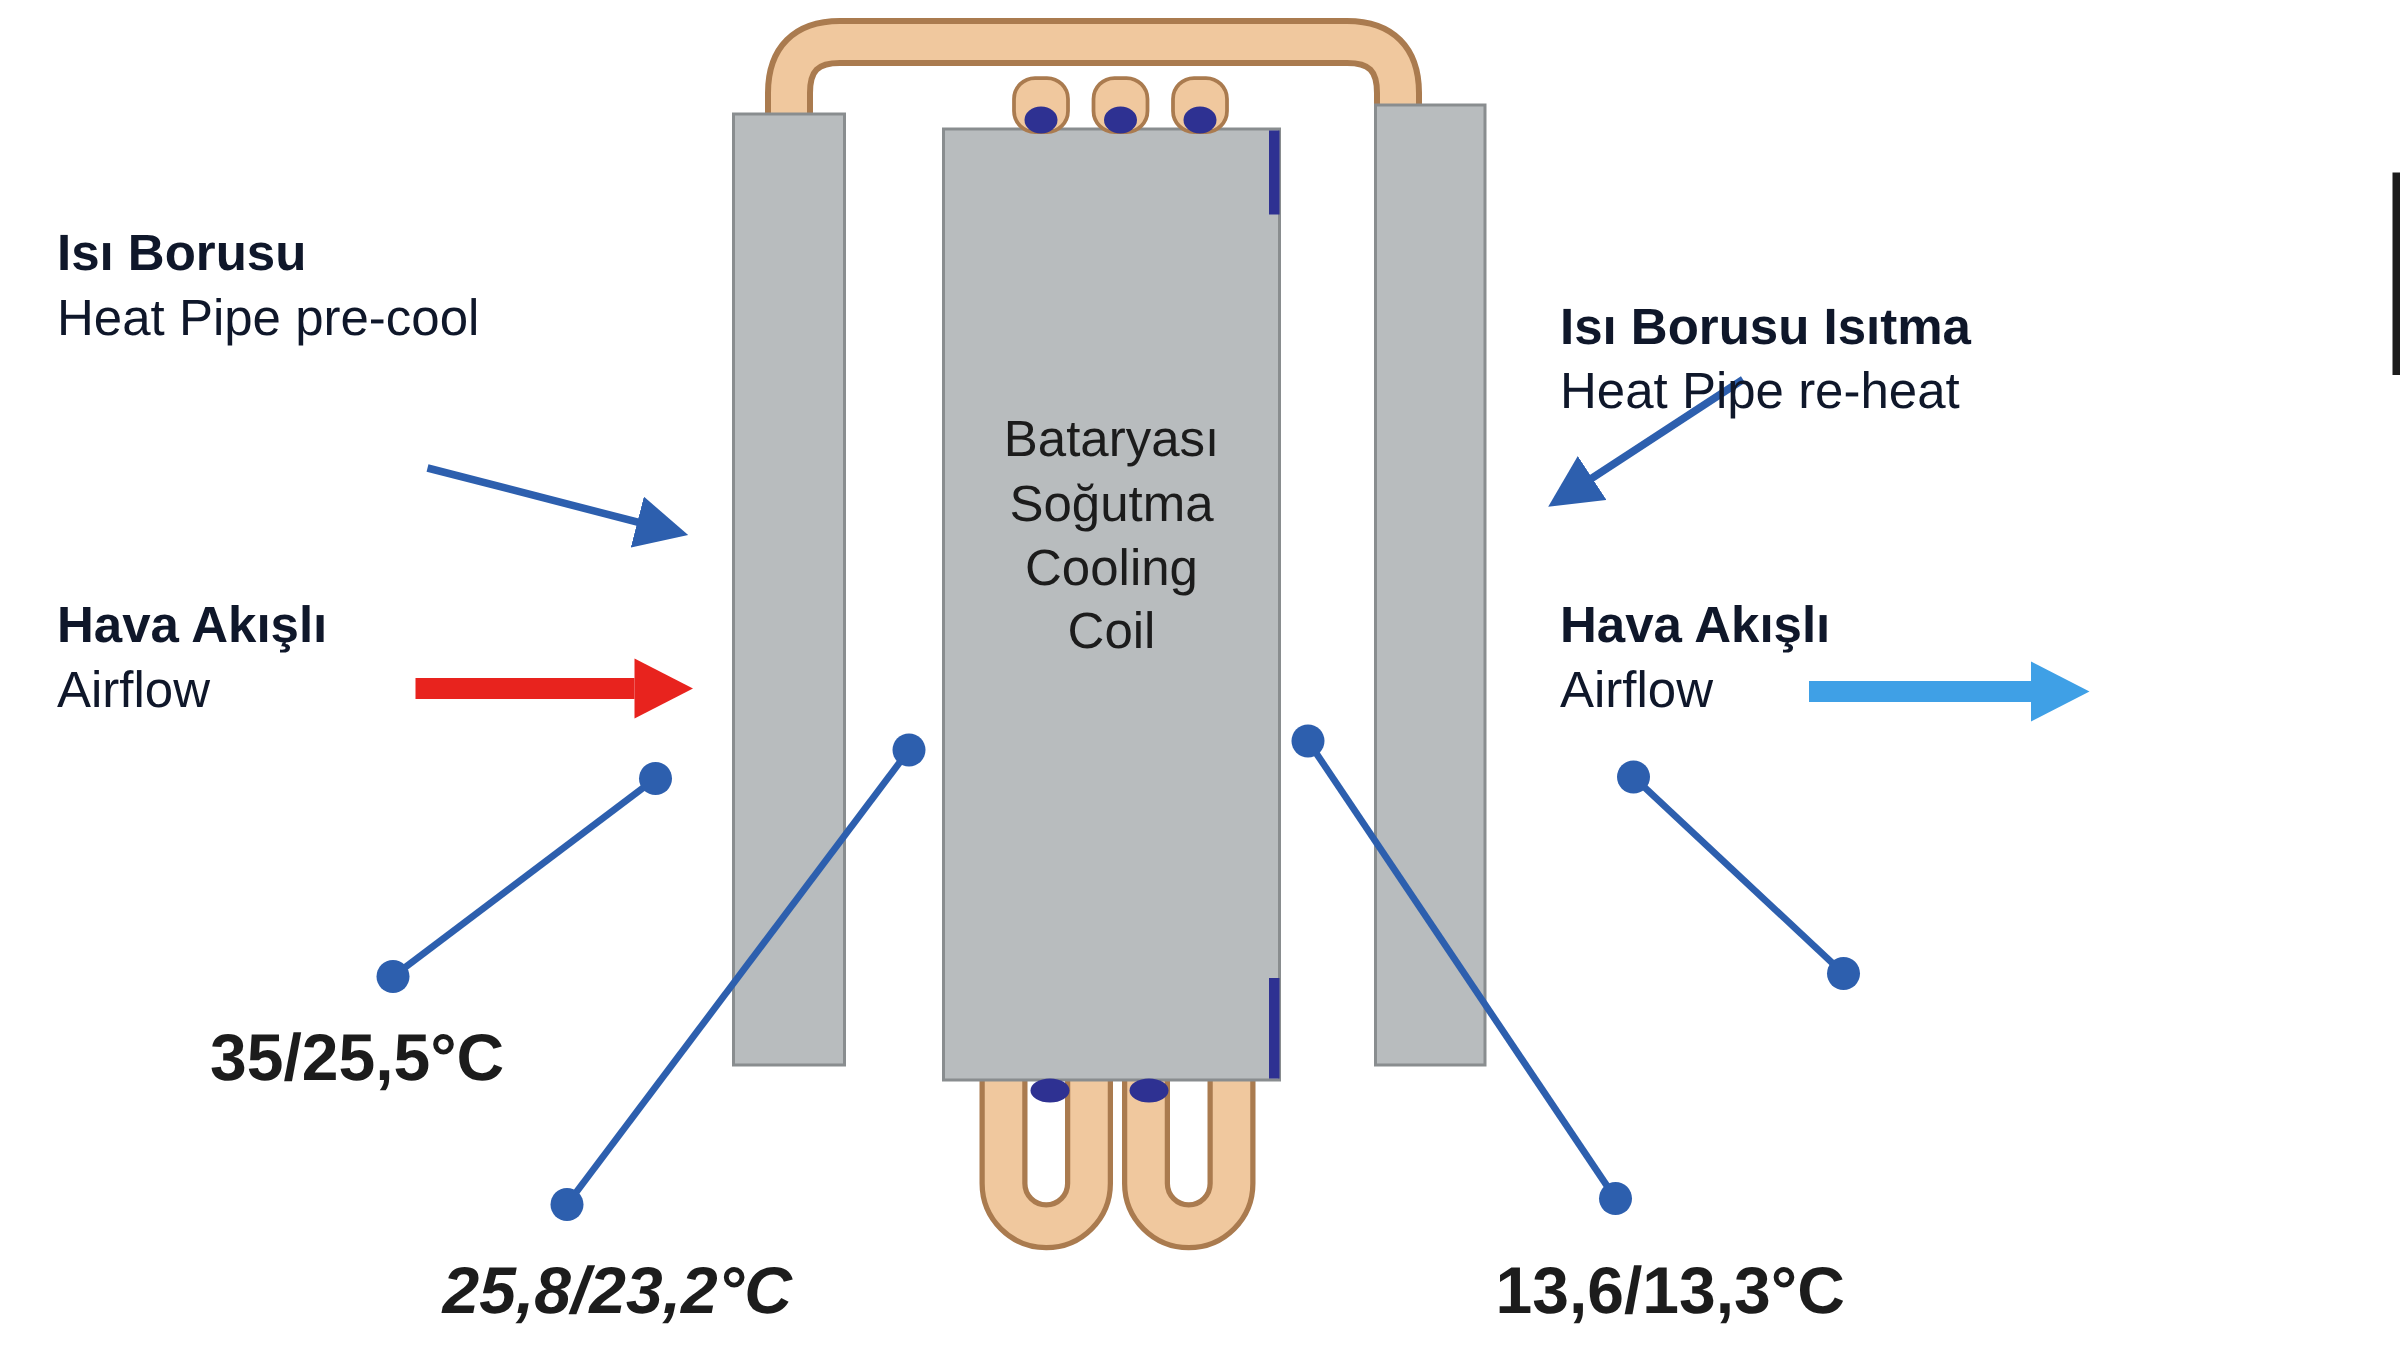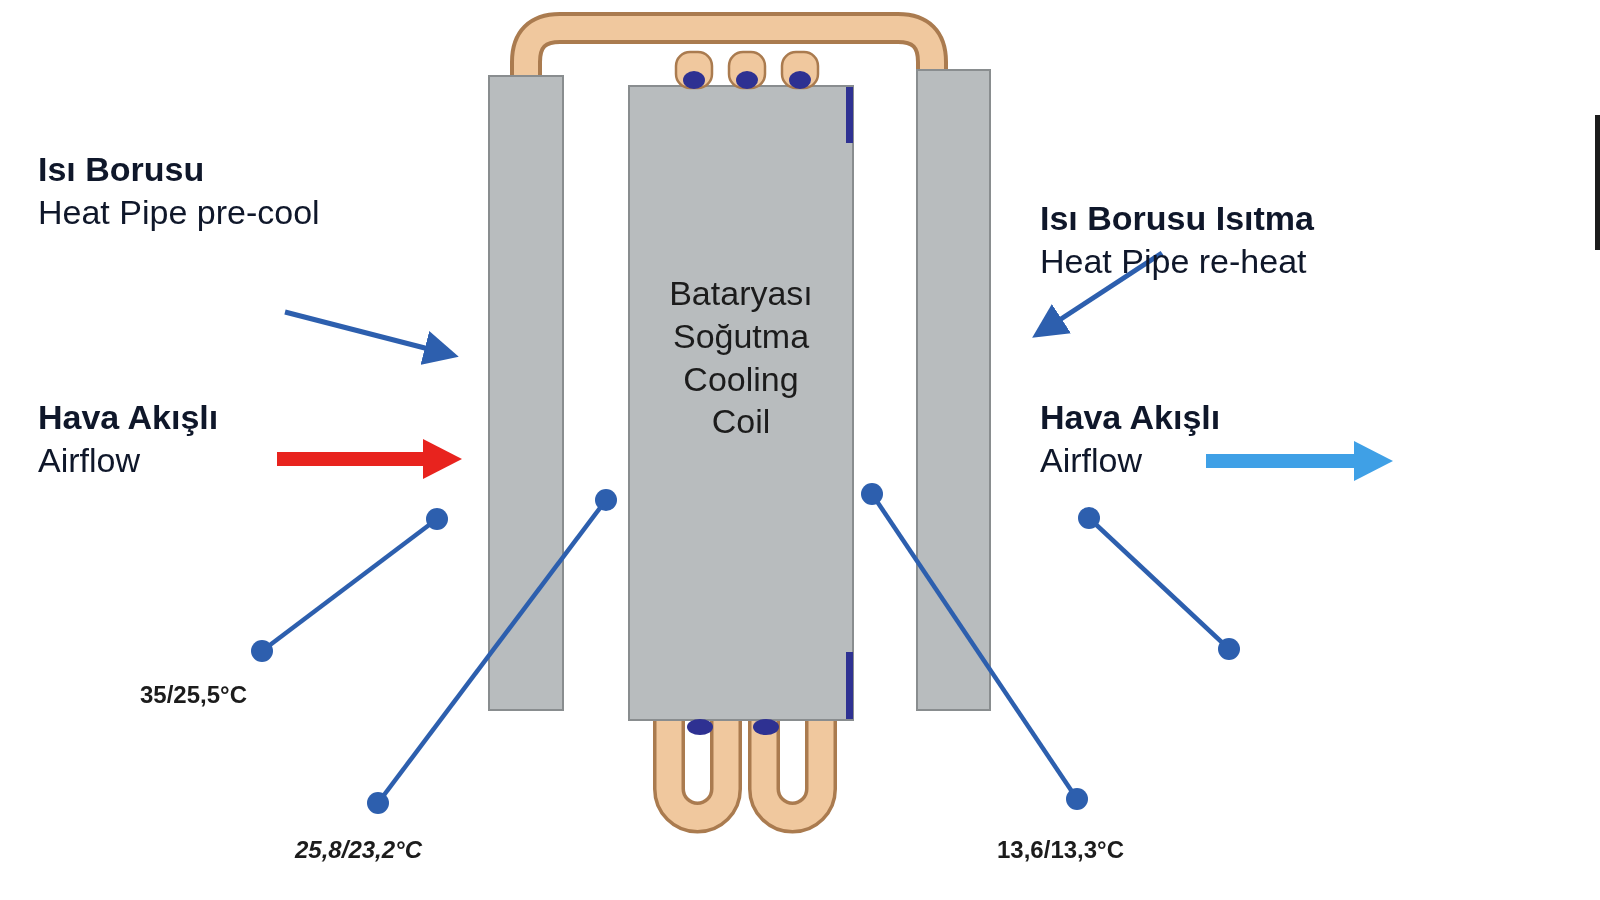--- a/index.html
+++ b/index.html
@@ -23,21 +23,21 @@
     position:absolute;
     left:629px;top:272px;width:224px;
     text-align:center;
     color:#1c1c1c;
     font-size:34px;
     line-height:1.26;
   }
   .temp{
     position:absolute;
     color:#1c1c1c;
-    font-size:24px;
+    font-size:44px;
     font-weight:bold;
     white-space:nowrap;
   }
 </style>
 </head>
 <body>
 
 <div class="canvas">
 
   <svg width="1600" height="900" viewBox="0 0 1600 900">

